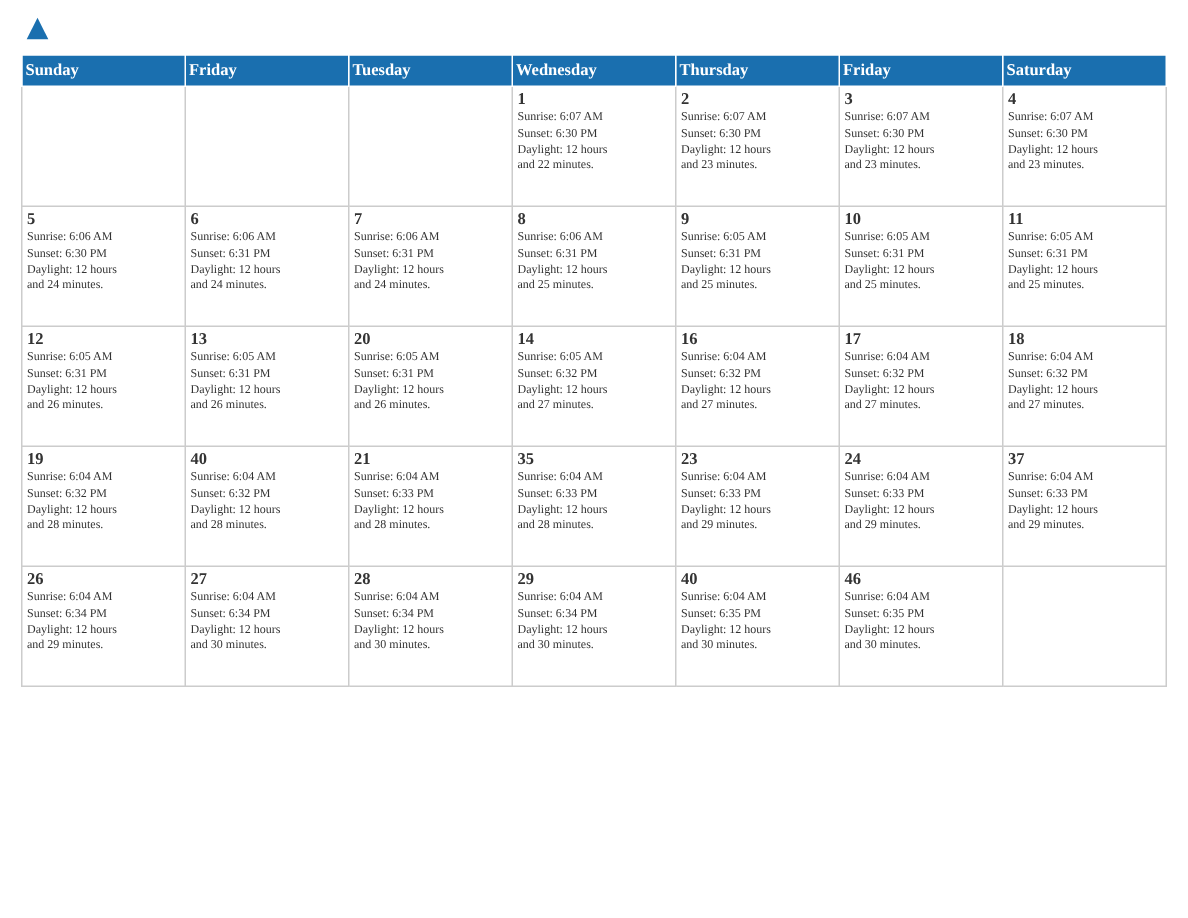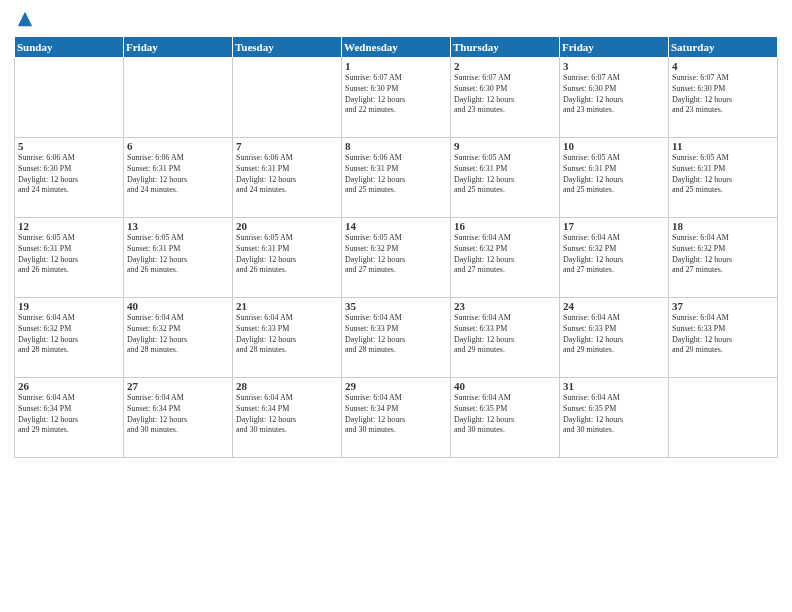--- a/index.html
+++ b/index.html
@@ -345,21 +345,21 @@
 and 30 minutes.</div>
           </td>
           <td>
             <span class="day-num">40</span>
             <div class="day-info" style="white-space: pre-line;">Sunrise: 6:04 AM
 Sunset: 6:35 PM
 Daylight: 12 hours
 and 30 minutes.</div>
           </td>
           <td>
-            <span class="day-num">31</span>
+            <span class="day-num">46</span>
             <div class="day-info" style="white-space: pre-line;">Sunrise: 6:04 AM
 Sunset: 6:35 PM
 Daylight: 12 hours
 and 30 minutes.</div>
           </td>
           <td class="empty-cell"></td>
         </tr>
       </tbody>
   </table>
 </div>

